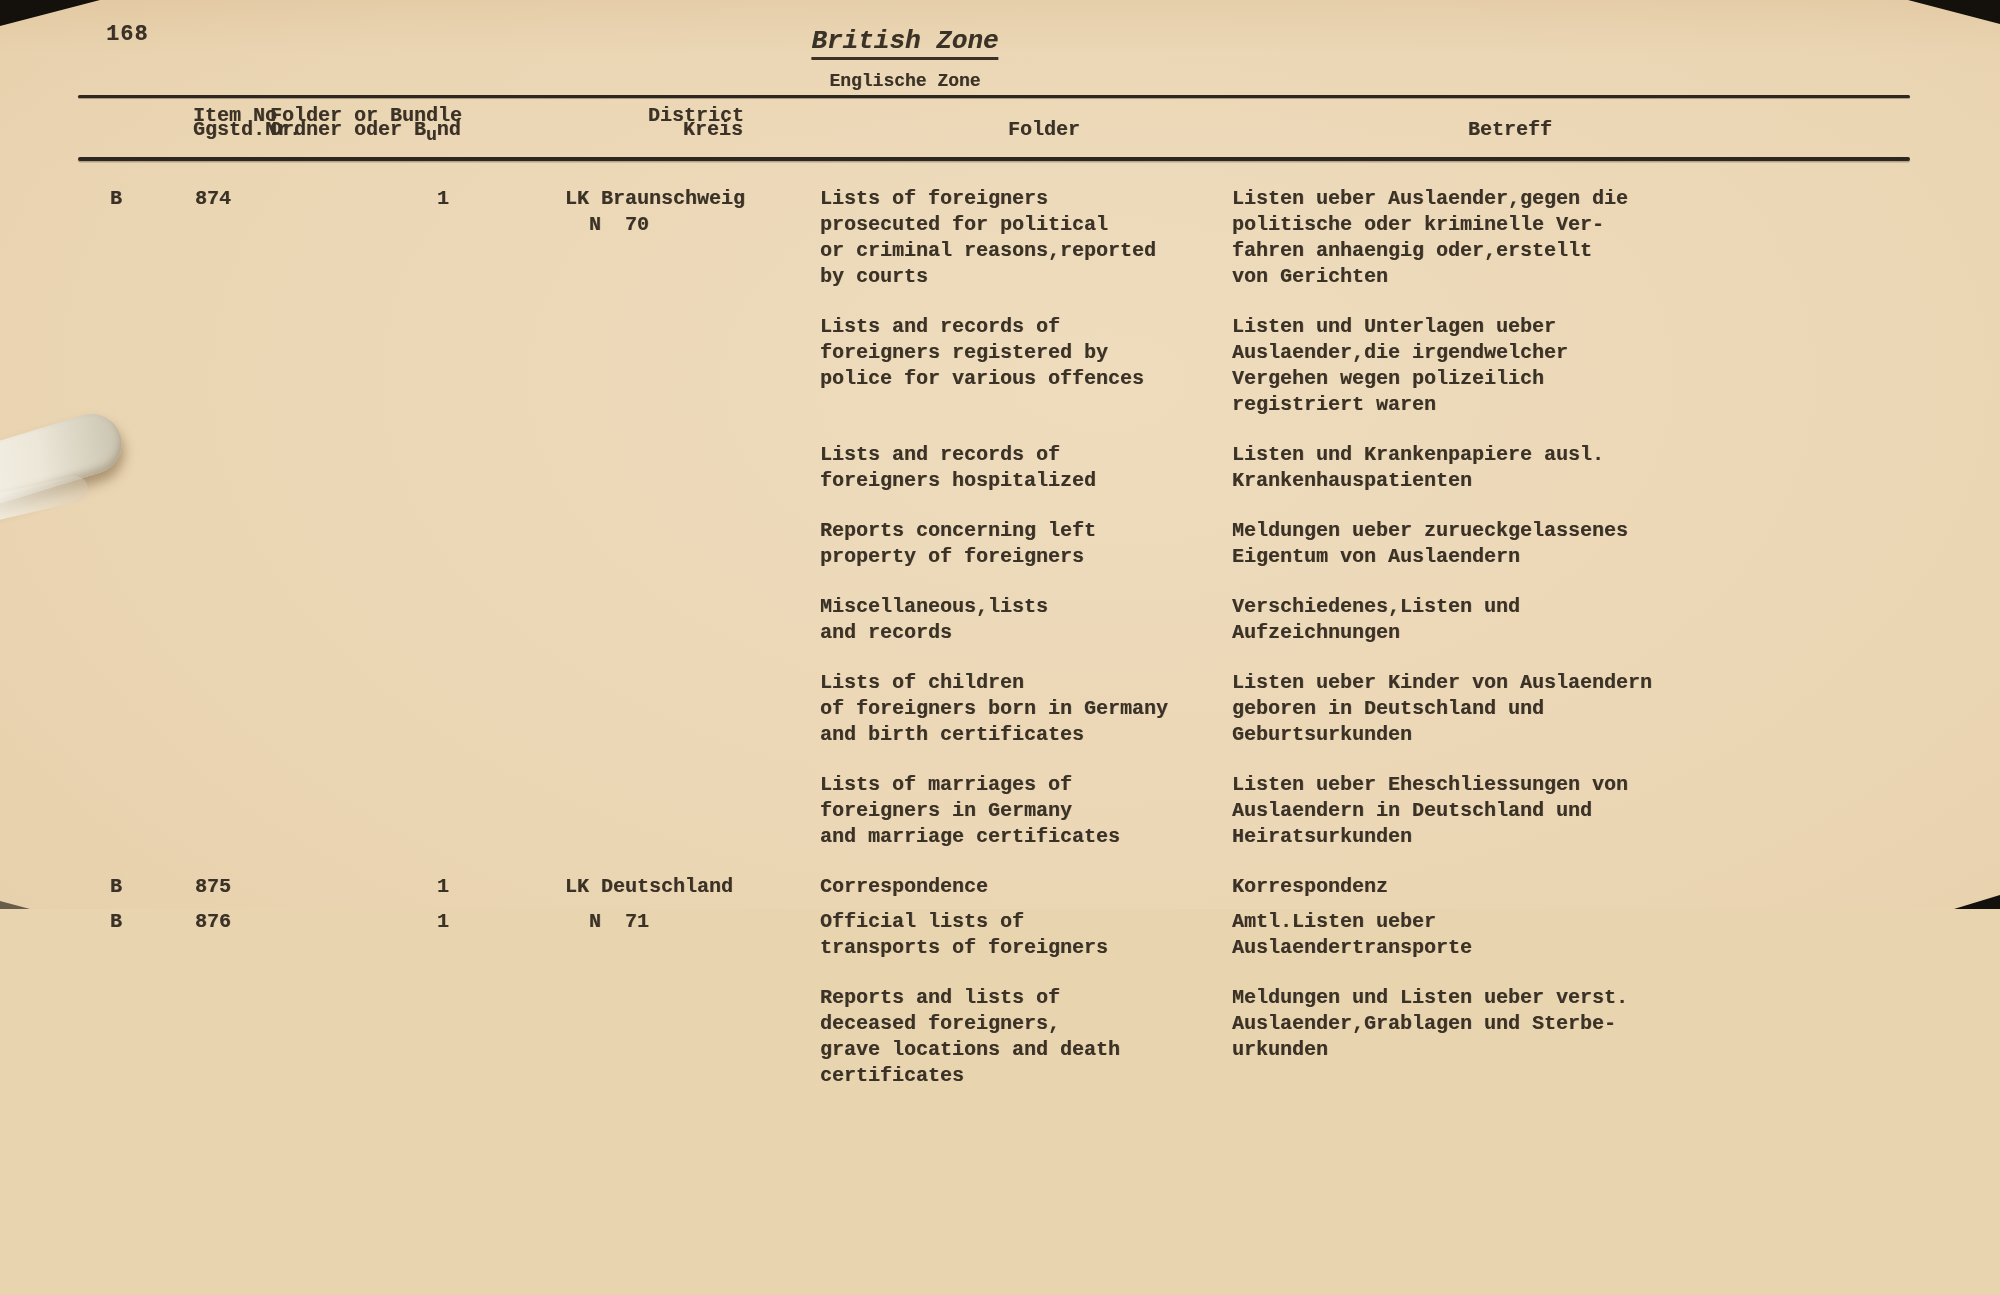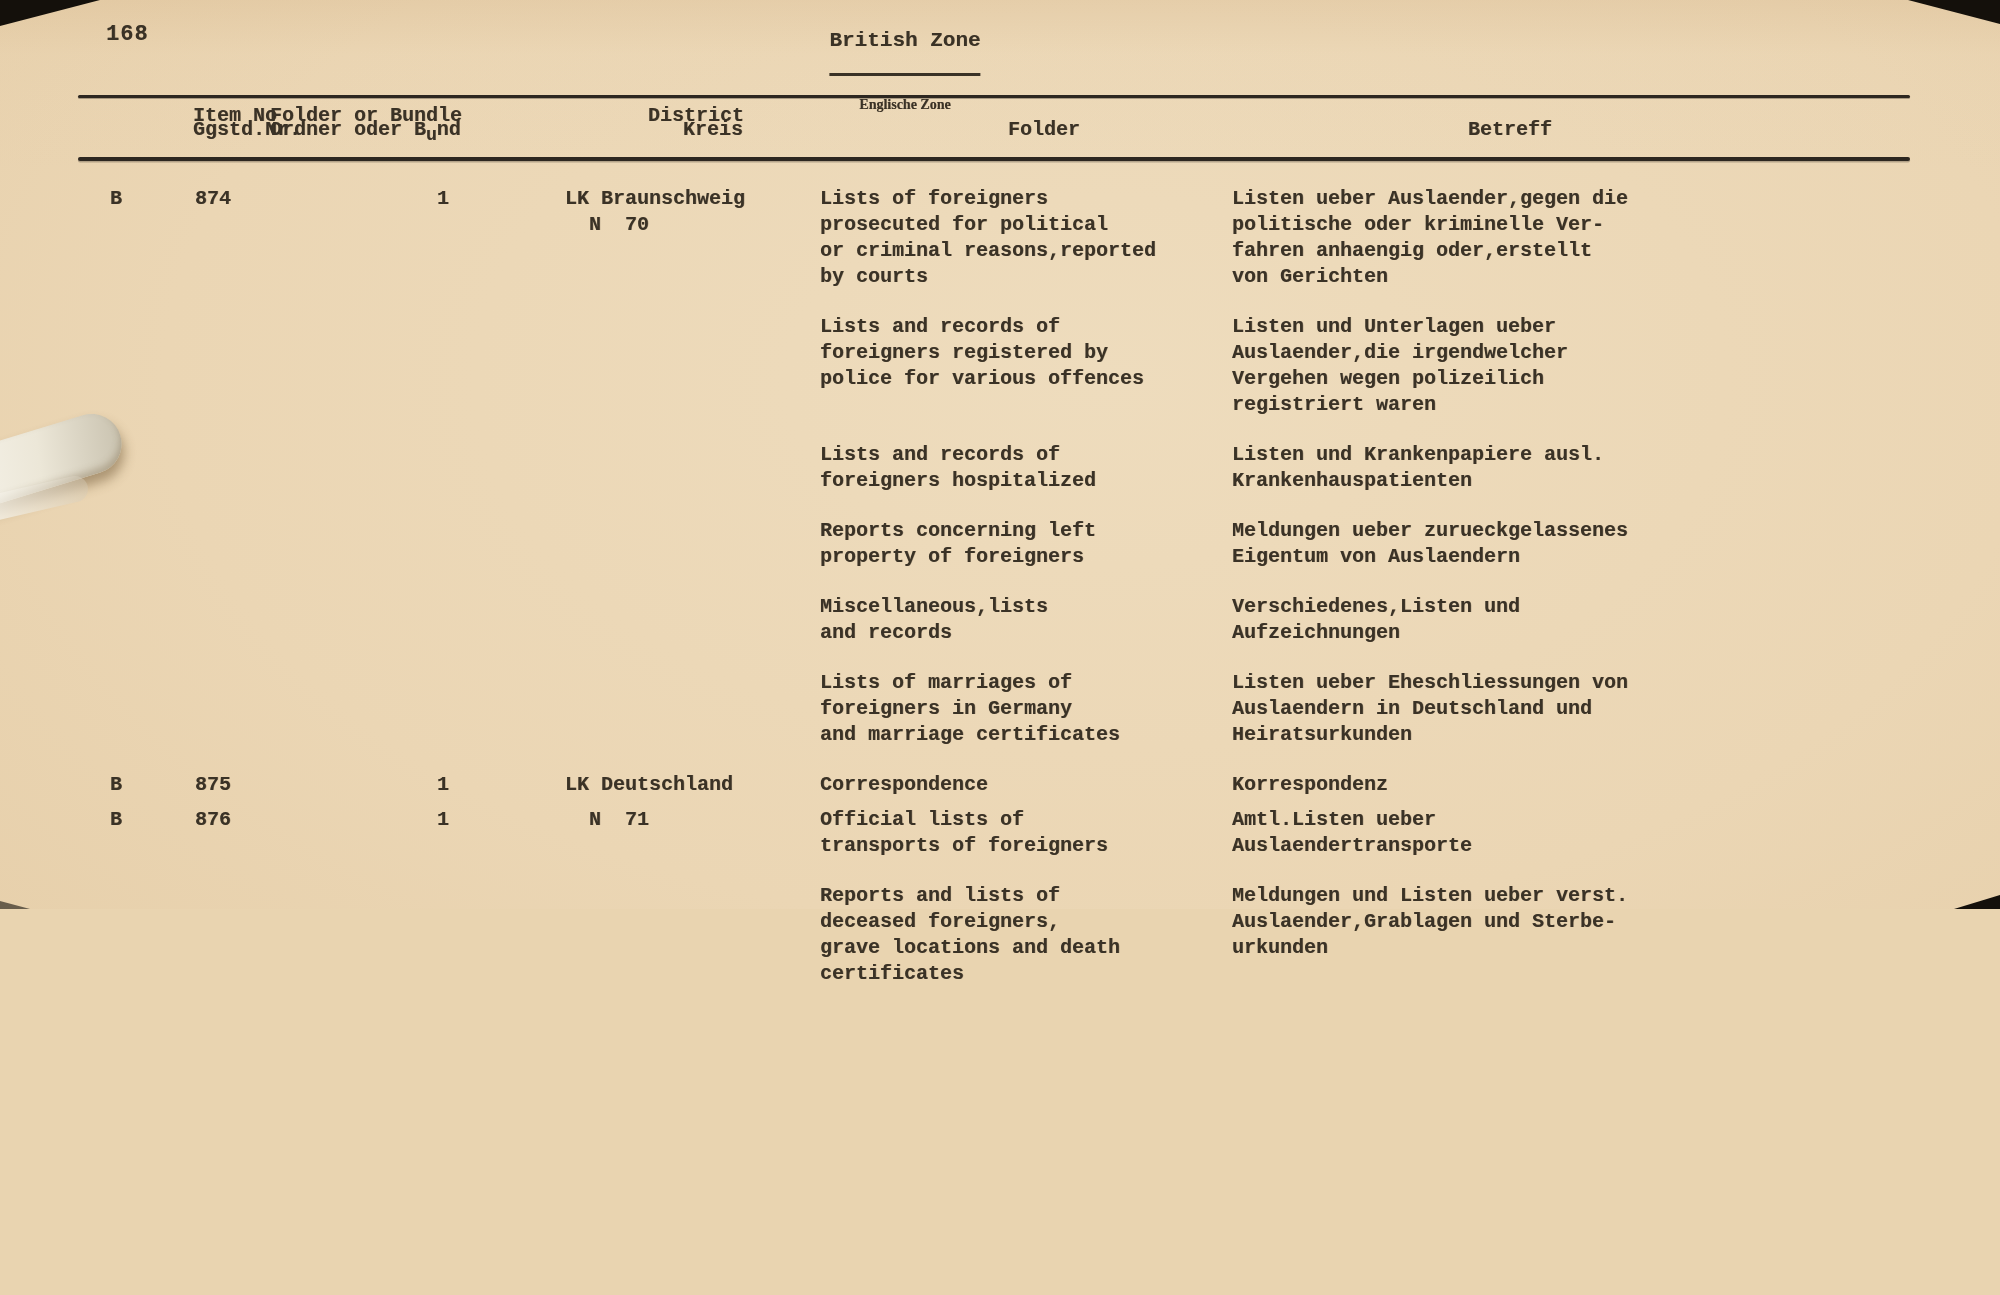--- a/index.html
+++ b/index.html
@@ -20,22 +20,22 @@
   .typed {
     font-size: 20px;
     line-height: 26px;
     font-weight: 700;
     color: #3a3226;
     text-shadow: 0.4px 0.4px 0.6px rgba(50,38,24,0.45);
   }
   
   .page-number { position: absolute; left: 106px; top: 22px; font-size: 22px; letter-spacing: 1px; }
   .title-block { position: absolute; left: 905px; top: 28px; transform: translateX(-50%); text-align: center; }
-  .title-en { display: inline-block; border-bottom: 3px solid #3a3226; padding-bottom: 19px; font-size: 21px; }
-  .title-de { margin-top: 16px; font-size: 14px; font-family: Liberation Serif, serif; }
+  .title-en { display: inline-block; border-bottom: 3px solid #3a3226; padding-bottom: 3px; font-size: 26px; font-style: italic; }
+  .title-de { margin-top: 8px; font-size: 18px; }
   .rule { position: absolute; left: 78px; right: 90px; background: #2d2720; border-radius: 2px; }
   .rule-top { top: 95px; height: 3px; box-shadow: 0 1px 0 rgba(45,39,32,0.35); }
   .rule-mid { top: 157px; height: 4px; box-shadow: 0 1.5px 0 rgba(45,39,32,0.3); }
   .hdr-line { position: absolute; left: 0; right: 0; height: 26px; }
   .hdr-line-1 { top: 103px; }
   .hdr-line-2 { top: 117px; }
   .hdr-line span.hcell { position: absolute; white-space: pre; }
   .h-item { left: 193px; }
   .h-folder { left: 270px; }
   .h-district-en { left: 648px; }
@@ -160,20 +160,28 @@
           <div class="cell">Meldungen ueber zurueckgelassenes
 Eigentum von Auslaendern</div>
         </div>
         <div class="pair">
           <div class="cell">Miscellaneous,lists
 and records</div>
           <div class="cell">Verschiedenes,Listen und
 Aufzeichnungen</div>
         </div>
         <div class="pair">
+          <div class="cell">Lists of children
+of foreigners born in Germany
+and birth certificates</div>
+          <div class="cell">Listen ueber Kinder von Auslaendern
+geboren in Deutschland und
+Geburtsurkunden</div>
+        </div>
+        <div class="pair">
           <div class="cell">Lists of marriages of
 foreigners in Germany
 and marriage certificates</div>
           <div class="cell">Listen ueber Eheschliessungen von
 Auslaendern in Deutschland und
 Heiratsurkunden</div>
         </div>
       </div>
     </div>
 

